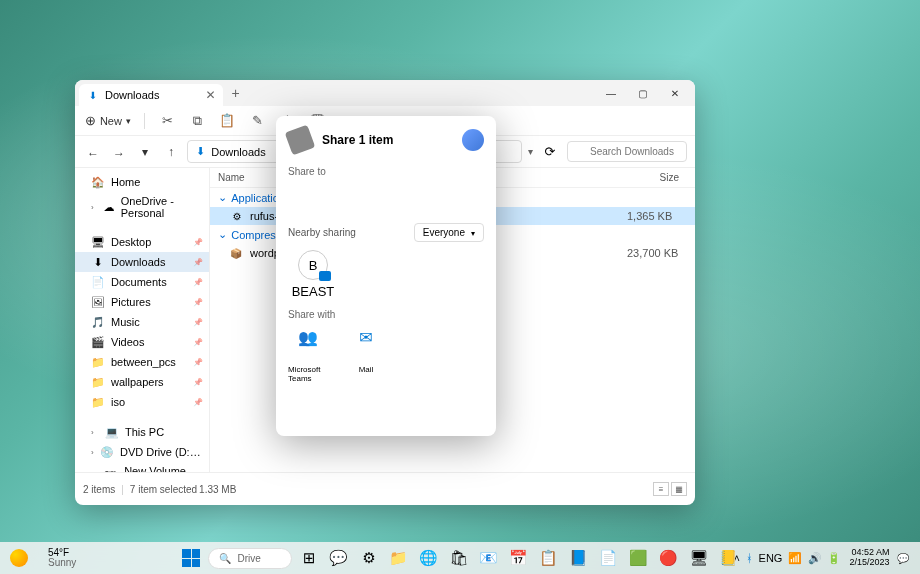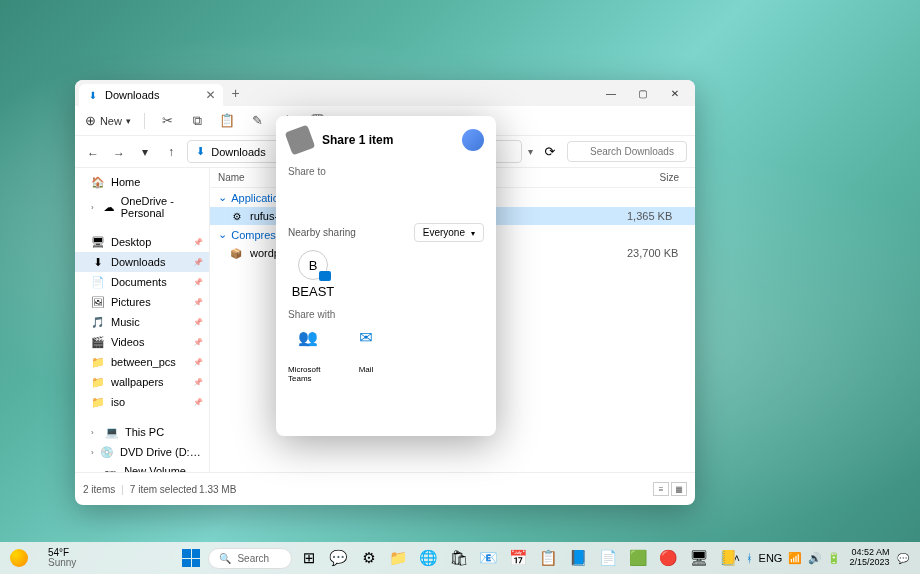--- a/index.html
+++ b/index.html
@@ -294,21 +294,21 @@
   </div>
   <div class="tb-center">
     <div class="tb-app">
           <div class="start-icon">
             <span></span>
             <span></span>
             <span></span>
             <span></span>
           </div>
         </div>
-    <div class="tb-search">🔍 <span>Search</span></div>
+    <div class="tb-search">🔍 <span>Drive</span></div>
     <div class="tb-app">⊞</div>
     <div class="tb-app">💬</div>
     <div class="tb-app">⚙</div>
     <div class="tb-app">📁</div>
     <div class="tb-app">🌐</div>
     <div class="tb-app">🛍</div>
     <div class="tb-app">📧</div>
     <div class="tb-app">📅</div>
     <div class="tb-app">📋</div>
     <div class="tb-app">📘</div>

